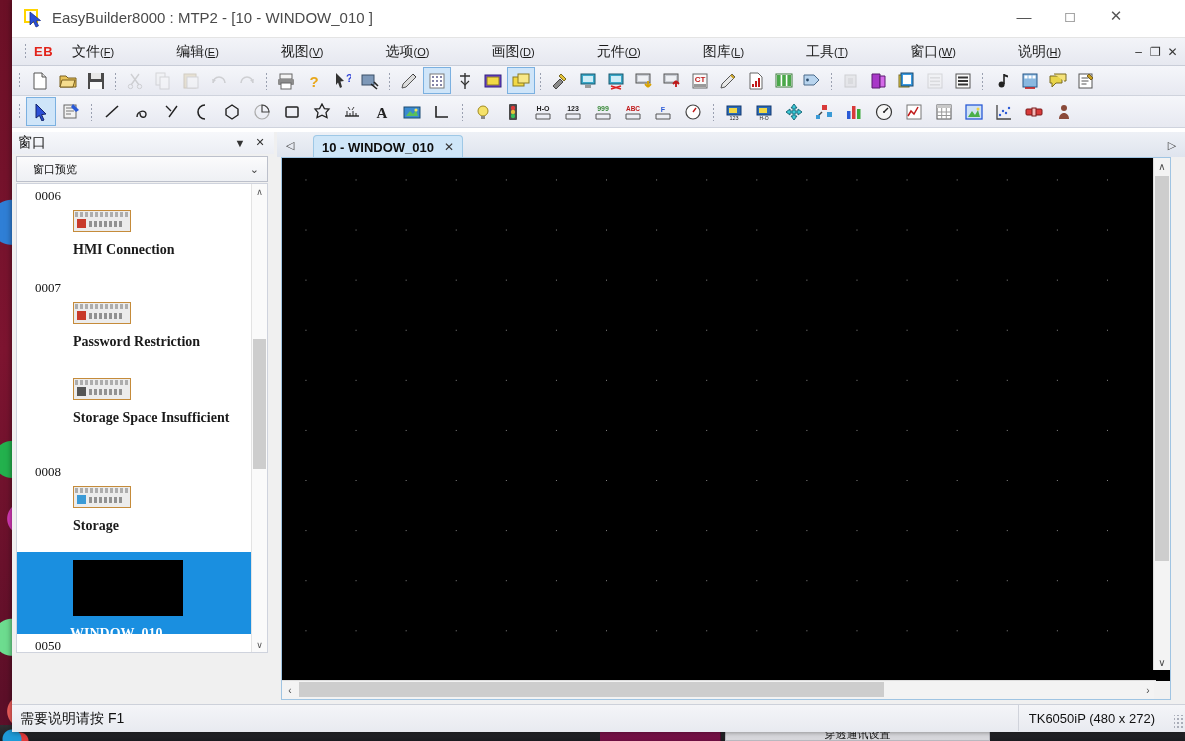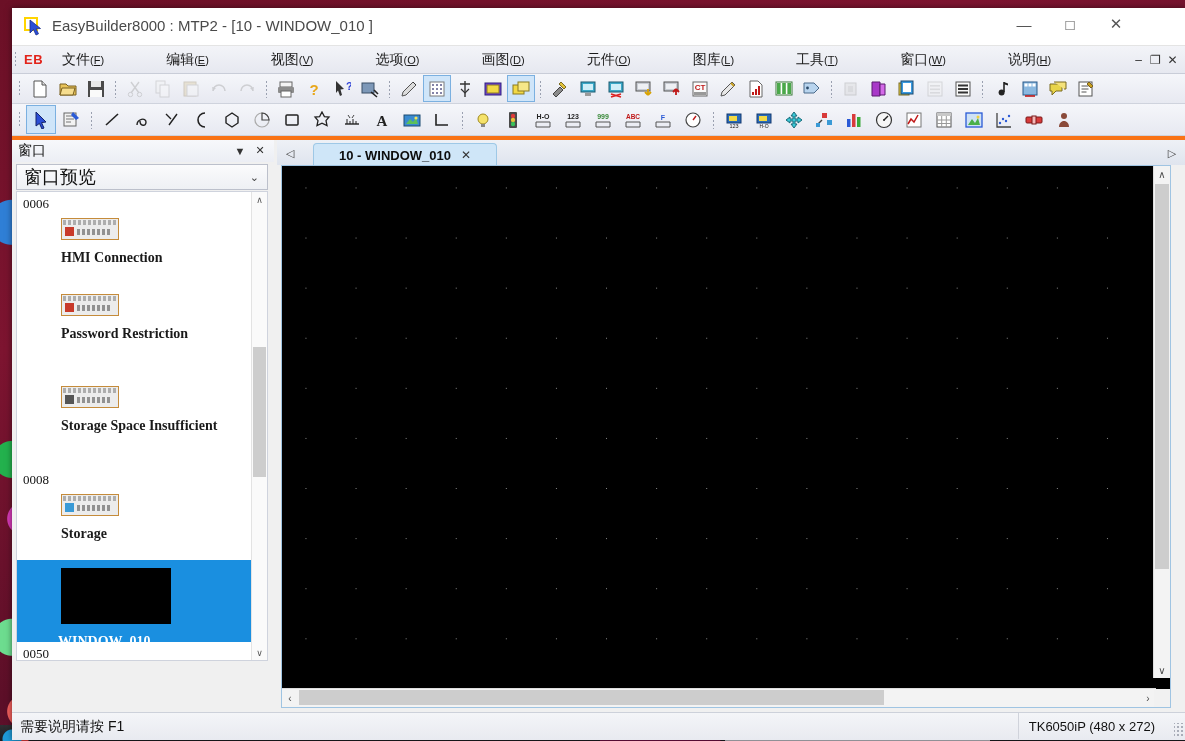--- a/index.html
+++ b/index.html
@@ -44,22 +44,22 @@
     color:#111;font-size:11px;text-align:center;line-height:16px;
     border:1px solid #b9b9c0;box-sizing:border-box;
   }
   #taskbar .tb-swirl{
     position:absolute;left:0;top:0;width:30px;height:16px;
     background:radial-gradient(circle at 12px 14px,#1e9bd8 0 9px,transparent 10px),
                radial-gradient(circle at 20px 16px,#e23b3b 0 8px,transparent 9px);
   }
   
   #app{
-    position:absolute;left:12px;top:8px;width:1173px;height:732px;
-    background:#f97316;
+    position:absolute;left:12px;top:0;width:1173px;height:732px;
+    background:#ffffff;
     box-shadow:0 0 6px rgba(0,0,0,.5);
   }
   
   #titlebar{
     height:37px;background:#ffffff;position:relative;
     border-bottom:1px solid #e4e4e4;
   }
   #titlebar .app-ico{
     position:absolute;left:12px;top:9px;width:20px;height:20px;
   }
@@ -73,21 +73,21 @@
     color:#555;font-size:15px;cursor:default;
   }
   #btn-min{right:138px;}
   #btn-max{right:92px;}
   #btn-close{right:46px;}
   
   #menubar{
     height:27px;background:linear-gradient(#f3f4f8,#e6e8f0);
     border-bottom:1px solid #c9cdd8;
     position:relative;display:flex;align-items:center;
-    padding-left:0;
+    padding-left:10px;
   }
   .grip{
     width:3px;height:17px;margin:0 5px 0 2px;
     background-image:radial-gradient(#9aa0b0 45%,transparent 46%);
     background-size:3px 4px;
   }
   #menubar .eb-logo{
     color:#e2231a;font-weight:bold;font-size:13px;letter-spacing:0.5px;
     margin:0 10px 0 2px;font-family:"Liberation Sans",sans-serif;
   }
@@ -147,29 +147,29 @@
     cursor:default;
   }
   #dh-pin{right:26px;}
   #dh-close{right:6px;font-size:13px;}
   #dock-combo{
     position:absolute;left:4px;top:24px;width:252px;height:26px;
     background:linear-gradient(#fbfbfc,#eef0f4);
     border:1px solid #bcc0cb;box-sizing:border-box;
     display:flex;align-items:center;cursor:default;
   }
-  #dock-combo .cv{margin-left:7px;font-size:18px;color:#111;}
+  #dock-combo .cv{margin-left:16px;font-size:11px;color:#111;}
   #dock-combo .cbchev{position:absolute;right:8px;font-size:11px;color:#444;}
   #win-list{
     position:absolute;left:4px;top:51px;width:252px;height:470px;
     background:#fff;border:1px solid #cfd3dd;box-sizing:border-box;
     overflow:hidden;
   }
   .wl-inner{position:absolute;left:0;top:0;width:236px;}
-  .wl-item{position:relative;padding:4px 0 0 6px;height:92px;box-sizing:border-box;}
+  .wl-item{position:relative;padding:4px 0 0 18px;height:92px;box-sizing:border-box;}
   .wl-item.sel{background:#1a8fe0;}
   .wl-num{font-size:13px;color:#111;font-family:"Liberation Serif",serif;}
   .wl-item.sel .wl-num{color:#fff;}
   .wl-thumb{
     margin:6px 0 0 38px;width:56px;height:20px;
     border:1px solid #c58b3a;background:#ececec;position:relative;overflow:hidden;
   }
   .wl-thumb .tb-title{
     position:absolute;left:1px;top:1px;right:1px;height:5px;
     background:repeating-linear-gradient(90deg,#7a7a7a 0 3px,transparent 3px 5px);
@@ -211,21 +211,21 @@
     position:absolute;top:4px;width:18px;height:18px;
     display:flex;align-items:center;justify-content:center;
     font-size:11px;color:#3a3a3a;cursor:default;
   }
   #tab-left{left:4px;}
   #tab-right{right:4px;}
   #tab-active{
     position:absolute;left:36px;top:3px;height:22px;
     background:#cfe6f8;border:1px solid #9ec8e6;border-bottom:none;
     border-radius:4px 4px 0 0;
-    display:flex;align-items:center;padding:0 25px;
+    display:flex;align-items:center;padding:0 8px;
     font-size:13px;font-weight:bold;color:#0d0d0d;cursor:default;
   }
   #tab-active .tclose{margin-left:10px;font-size:12px;font-weight:bold;color:#333;}
   #canvas-wrap{
     position:absolute;left:4px;top:25px;width:890px;height:543px;
     border:1px solid #9fc4e2;box-sizing:border-box;background:#000;
   }
   #canvas{
     position:absolute;left:0;top:0;width:859px;height:512px;
     background-color:#000;
@@ -839,20 +839,21 @@
             <div class="wl-item">
               <div class="wl-num">0006</div>
               <div class="wl-thumb">
                 <div class="tb-title"></div>
                 <div class="tb-ico" style="background:#c83a2a"></div>
                 <div class="tb-lines"></div>
               </div>
               <div class="wl-label">HMI Connection</div>
             </div>
             <div class="wl-item">
+              <div class="wl-num">0007</div>
               <div class="wl-thumb">
                 <div class="tb-title"></div>
                 <div class="tb-ico" style="background:#c83a2a"></div>
                 <div class="tb-lines"></div>
               </div>
               <div class="wl-label">Password Restriction</div>
             </div>
             <div class="wl-item">
               <div class="wl-thumb">
                 <div class="tb-title"></div>

